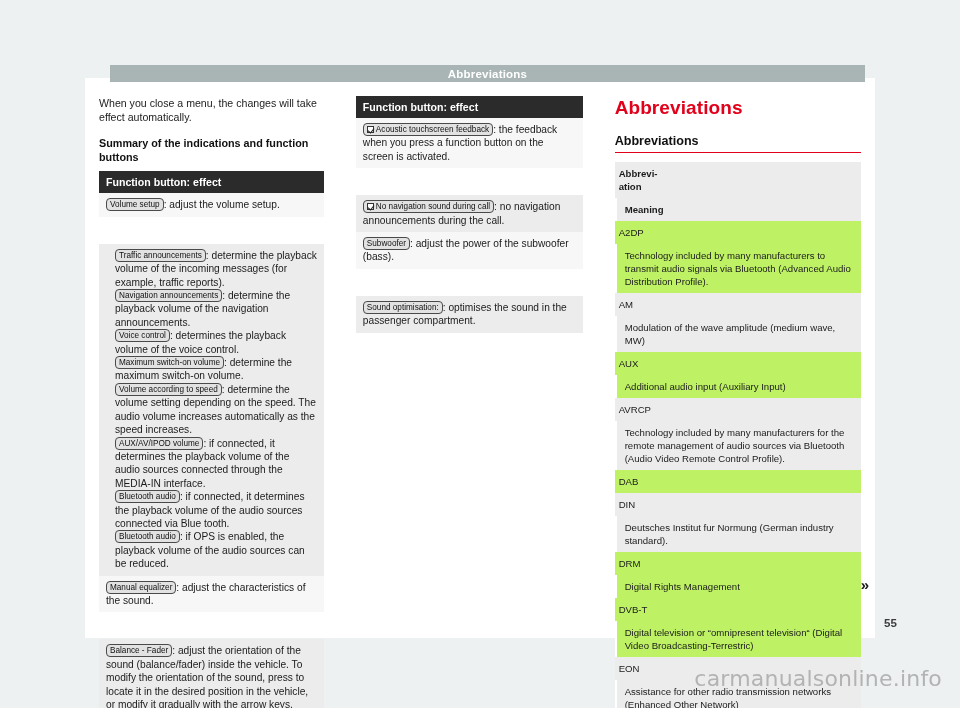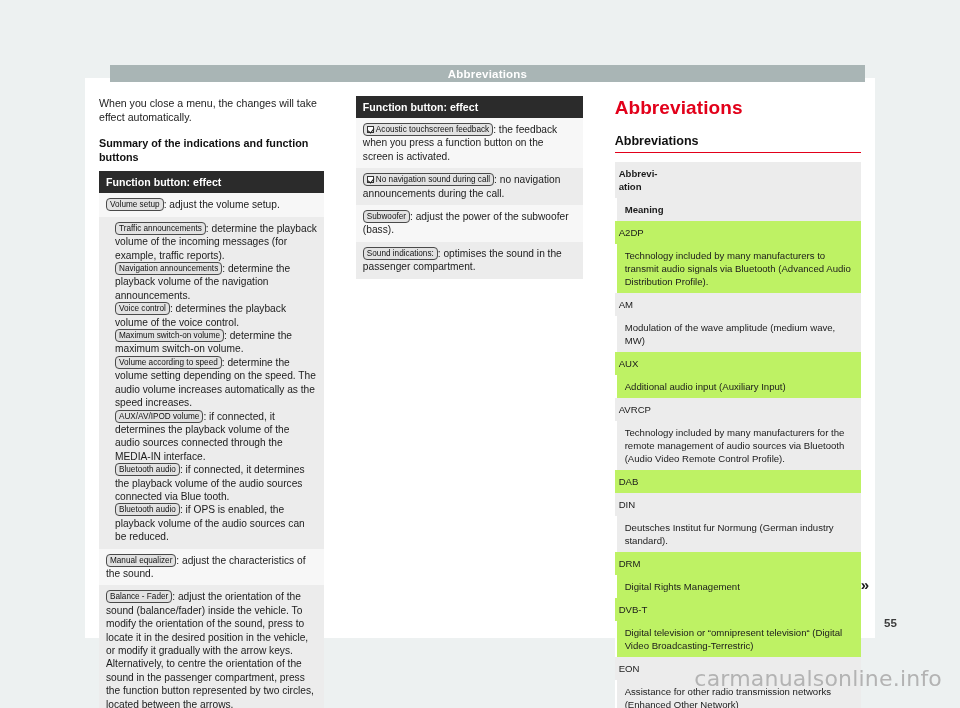--- a/index.html
+++ b/index.html
@@ -88,21 +88,21 @@
     line-height: 14px;
   }
 
   
   .tbl-row {
     font-size: 10.2px;
     line-height: 13.4px;
     color: #1b1b1b;
     padding: 5px 7px 5px 7px;
   }
-  .row-shade-a { background: #ececec; }
+  .row-shade-a { background: #ececec; margin-top: 27px; }
   .row-shade-b { background: #f7f7f7; }
   .row-indent  { padding-left: 16px; }
 
   
   .fb {
     display: inline-block;
     border: 1px solid #4a4a4a;
     border-radius: 4px;
     background: #e2e2e2;
     padding: 0px 3px 0px 3px;
@@ -277,21 +277,21 @@
 
       <div class="tbl-row row-shade-a">
         <span class="fb"><span class="cbx"></span><span>No navigation sound during call</span></span><span>: no navigation announcements during the call.</span>
       </div>
 
       <div class="tbl-row row-shade-b">
         <span class="fb"><span>Subwoofer</span></span><span>: adjust the power of the subwoofer (bass).</span>
       </div>
 
       <div class="tbl-row row-shade-a">
-        <span class="fb"><span>Sound indications:</span></span><span>: optimises the sound in the passenger compartment.</span>
+        <span class="fb"><span>Sound optimisation:</span></span><span>: optimises the sound in the passenger compartment.</span>
       </div>
 
     </div>
 
     <div class="col col-right">
 
       <div class="chapter-title">Abbreviations</div>
 
       <div class="section-title">Abbreviations</div>
       <div class="rule-red"></div>

